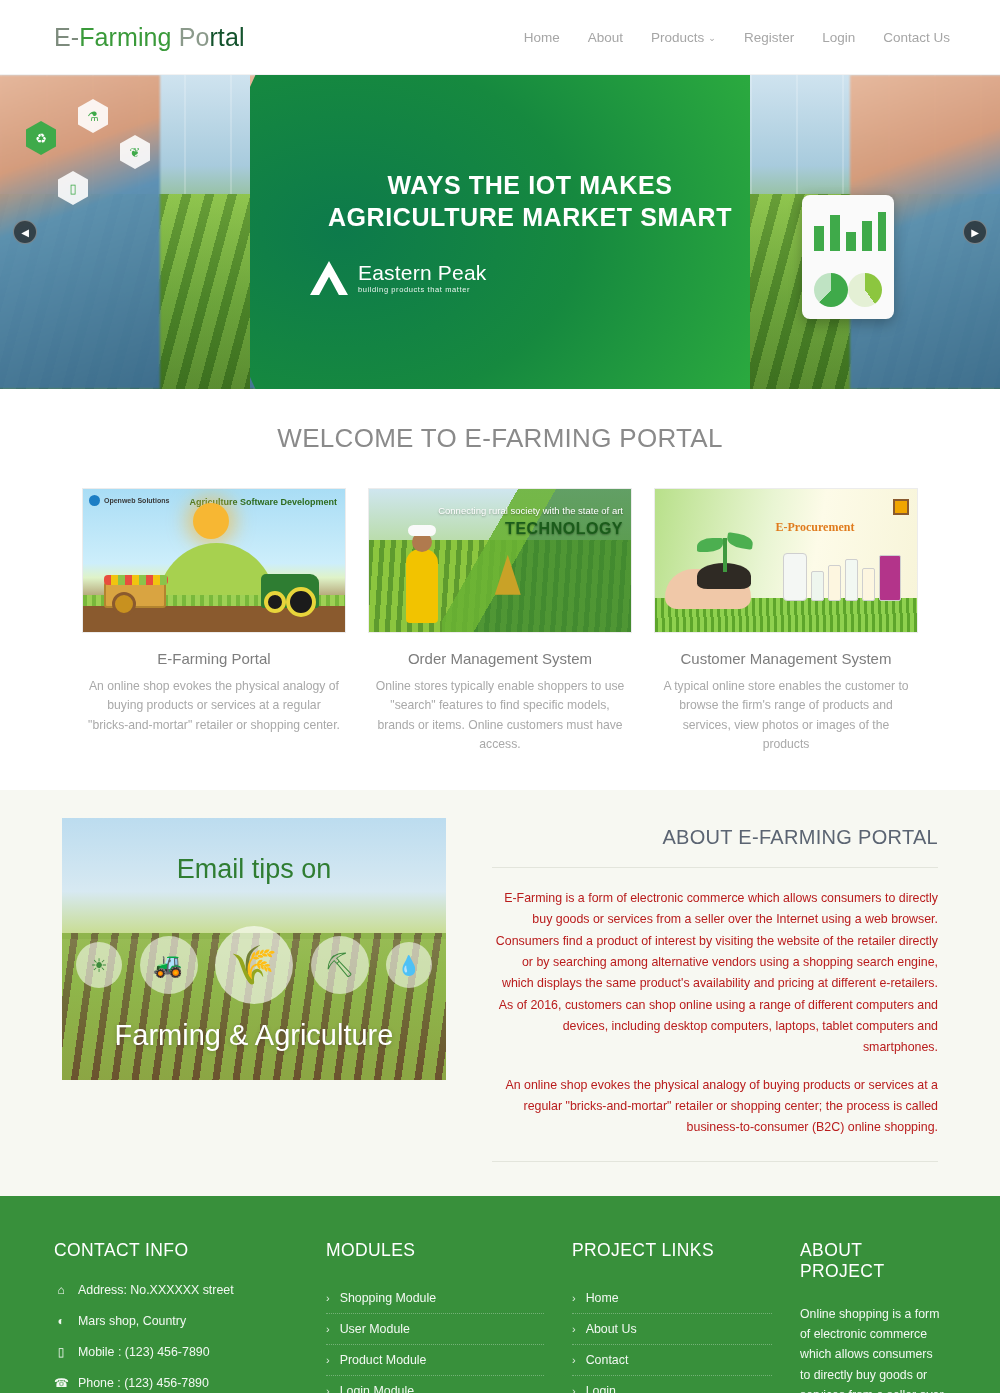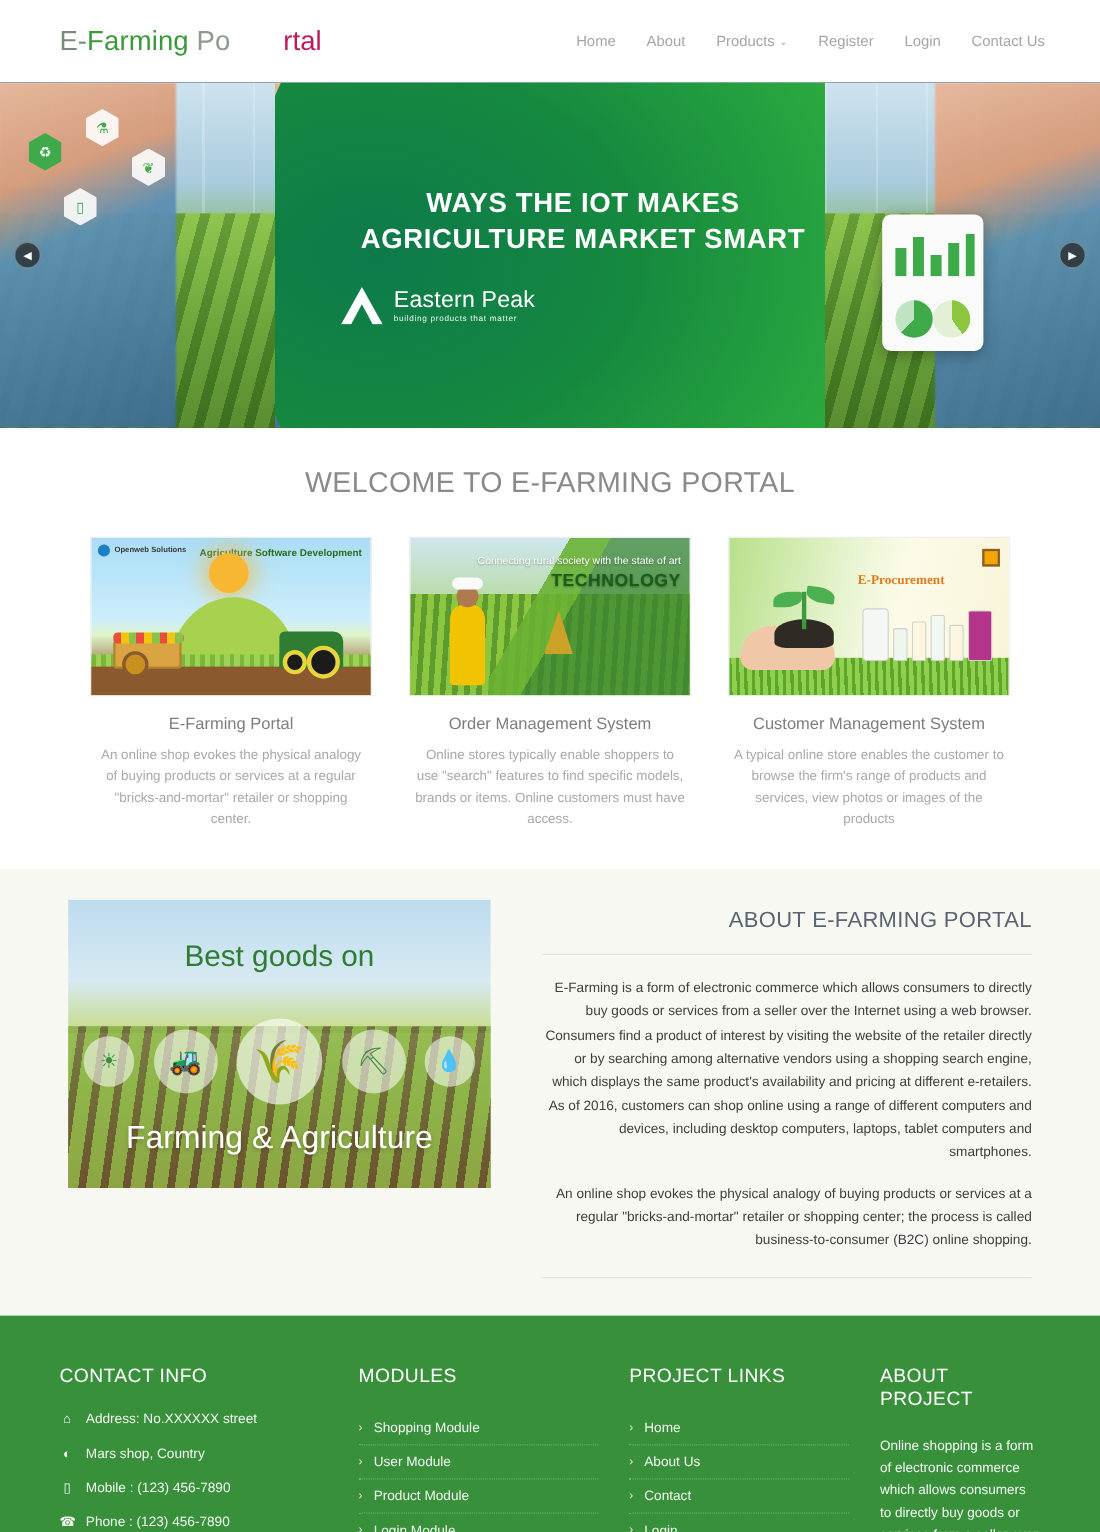--- a/index.html
+++ b/index.html
@@ -25,21 +25,21 @@
   .logo {
     font-size: 25px;
     font-weight: 400;
     letter-spacing: 0.1px;
     white-space: nowrap;
     font-family: "Liberation Sans", sans-serif;
   }
   .logo .g1 { color: #7d8b7d; }
   .logo .g2 { color: #3a9a3a; }
   .logo .g3 { color: #8b9a8b; }
-  .logo .g4 { color: #be185d; margin-left: 48px; }
+  .logo .g4 { color: #14532d; }
   .main-nav {
     margin-left: auto;
     display: flex;
     align-items: center;
     gap: 0px;
   }
   .nav-item {
     font-size: 13.5px;
     color: #a6a6a6;
     padding: 8px 14px;
@@ -192,21 +192,21 @@
   .section-title {
     text-align: center;
     font-size: 26px;
     font-weight: 400;
     color: #8a8a8a;
     letter-spacing: .3px;
     margin-bottom: 34px;
   }
   .cards {
     display: flex;
-    gap: 34px;
+    gap: 22px;
     padding: 0 82px;
     align-items: flex-start;
   }
   .card { flex: 1 1 0; min-width: 0; }
   .card-img {
     width: 100%;
     height: 145px;
     overflow: hidden;
     position: relative;
     border: 1px solid #ececec;
@@ -325,21 +325,21 @@
     color: #5b6472;
     font-weight: 400;
     letter-spacing: .3px;
     padding-bottom: 18px;
     border-bottom: 1px solid #e3e5dc;
     margin-bottom: 20px;
   }
   .about-p {
     font-size: 12.4px;
     line-height: 1.72;
-    color: #404040;
+    color: #b91c1c;
     margin-bottom: 16px;
   }
   .about-rule { border-top: 1px solid #e3e5dc; margin-top: 22px; }
 
   
   .footer {
     background: #38903b;
     color: #ffffff;
     padding: 44px 54px 38px;
     display: flex;
@@ -543,21 +543,21 @@
         <p class="card-text">A typical online store enables the customer to browse the firm's range of products and services, view photos or images of the products</p>
       </div>
 
     </div>
   </section>
 
   <section class="about">
     <div class="about-img">
       <div class="horizon"></div>
       <div class="rows"></div>
-      <div class="bt-top">Best goods on</div>
+      <div class="bt-top">Email tips on</div>
       <div class="icon-row">
         <div class="icon-bubble ib-s">☀</div>
         <div class="icon-bubble ib-m">🚜</div>
         <div class="icon-bubble ib-l">🌾</div>
         <div class="icon-bubble ib-m">⛏</div>
         <div class="icon-bubble ib-s">💧</div>
       </div>
       <div class="bt-bottom">Farming &amp; Agriculture</div>
     </div>
     <div class="about-body">

